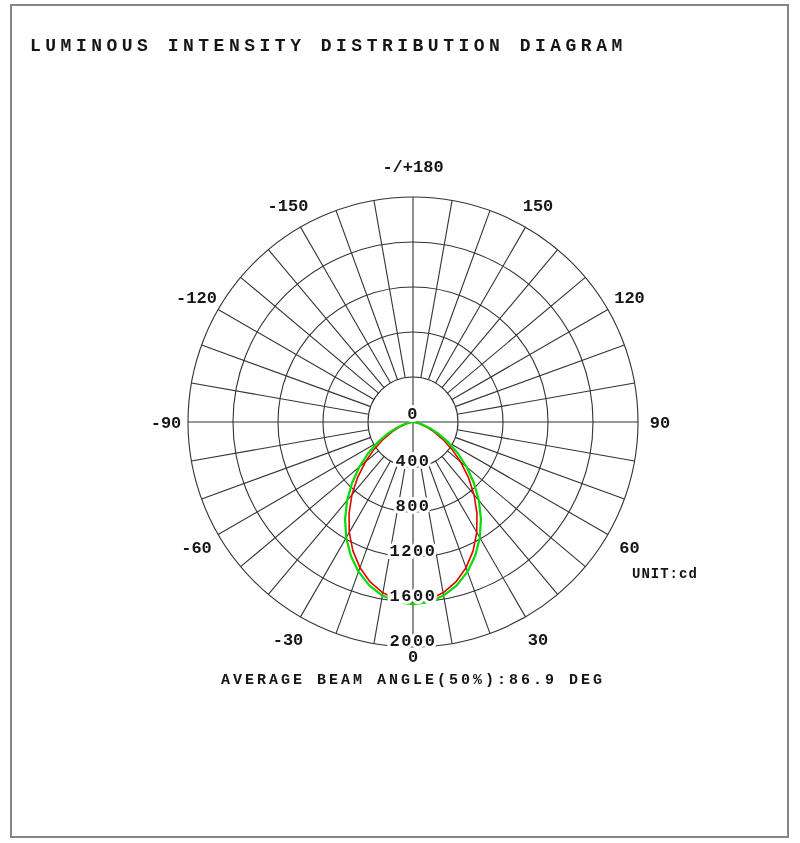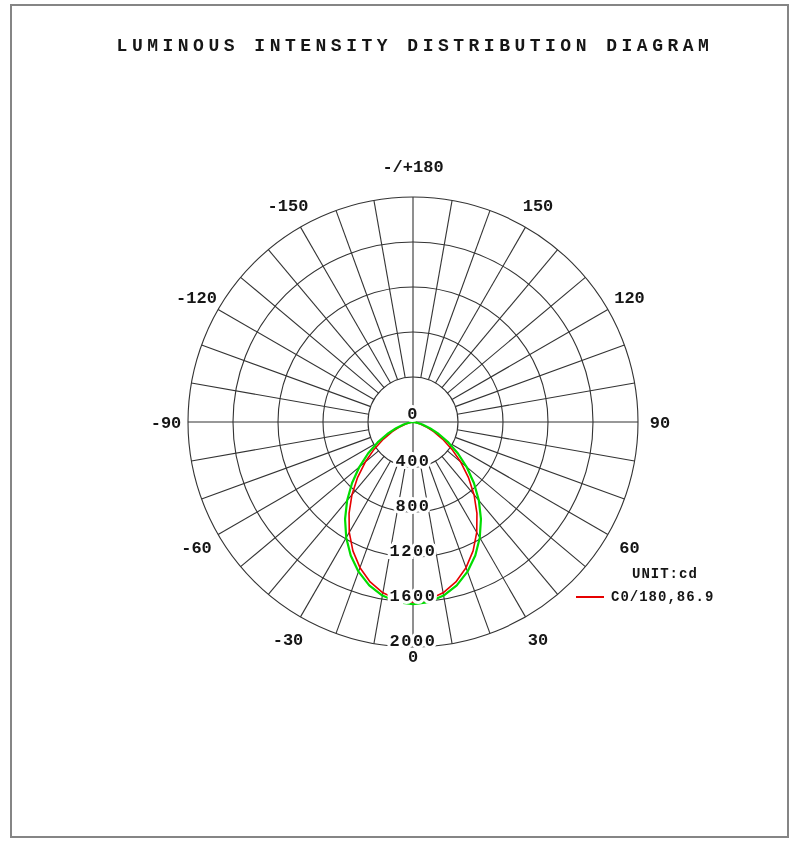--- a/index.html
+++ b/index.html
@@ -6,21 +6,21 @@
   .page{
     position:relative;width:800px;height:843px;background:#ffffff;overflow:hidden;
     font-family:"Liberation Mono","DejaVu Sans Mono",monospace;color:#161616;
   }
   .frame{
     position:absolute;left:10px;top:4px;width:775px;height:830px;
     border:2px solid #858585;
   }
   .title{
     position:absolute;top:36px;left:30px;right:0;
-    text-align:center;font-size:18px;font-weight:bold;letter-spacing:4.5px;
+    text-align:left;font-size:18px;font-weight:bold;letter-spacing:4.5px;
     white-space:nowrap;
   }
   .chart-svg{position:absolute;left:0;top:0;}
   .legend{position:absolute;left:576px;top:566px;width:200px;}
   .legend-unit{
     margin-left:56px;font-size:14px;font-weight:bold;letter-spacing:1px;
   }
   .legend-row{display:flex;align-items:center;height:18px;margin-top:6px;}
   .legend-row:first-of-type{margin-top:7px;}
   .legend-swatch{display:inline-block;width:28px;height:2px;margin-right:7px;flex:0 0 auto;}
@@ -95,19 +95,16 @@
       <text x="413" y="662" font-size="17" fill="#161616" stroke="#ffffff" stroke-width="6" paint-order="stroke" font-family="Liberation Mono, DejaVu Sans Mono, monospace" font-weight="bold" text-anchor="middle">0</text>
       <text x="288" y="644.5063509461097" font-size="17" fill="#161616" stroke="#ffffff" stroke-width="6" paint-order="stroke" font-family="Liberation Mono, DejaVu Sans Mono, monospace" font-weight="bold" text-anchor="middle">-30</text>
       <text x="196.49364905389035" y="553" font-size="17" fill="#161616" stroke="#ffffff" stroke-width="6" paint-order="stroke" font-family="Liberation Mono, DejaVu Sans Mono, monospace" font-weight="bold" text-anchor="middle">-60</text>
       <text x="166" y="428" font-size="17" fill="#161616" stroke="#ffffff" stroke-width="6" paint-order="stroke" font-family="Liberation Mono, DejaVu Sans Mono, monospace" font-weight="bold" text-anchor="middle">-90</text>
       <text x="196.49364905389032" y="303.00000000000006" font-size="17" fill="#161616" stroke="#ffffff" stroke-width="6" paint-order="stroke" font-family="Liberation Mono, DejaVu Sans Mono, monospace" font-weight="bold" text-anchor="middle">-120</text>
       <text x="288" y="211.49364905389032" font-size="17" fill="#161616" stroke="#ffffff" stroke-width="6" paint-order="stroke" font-family="Liberation Mono, DejaVu Sans Mono, monospace" font-weight="bold" text-anchor="middle">-150</text>
     </svg>
 
   <div class="legend">
     <div class="legend-unit">UNIT:cd</div>
-    <div class="legend-row">
-      <span class="legend-swatch" style="background: rgb(230, 0, 0);"></span>
-      <span class="legend-label">C0/180,86.9</span>
-    </div>
   </div>
 
+  <div class="footer-note">AVERAGE BEAM ANGLE(50%):86.9 DEG</div>
 </div>
 
 </body></html>

